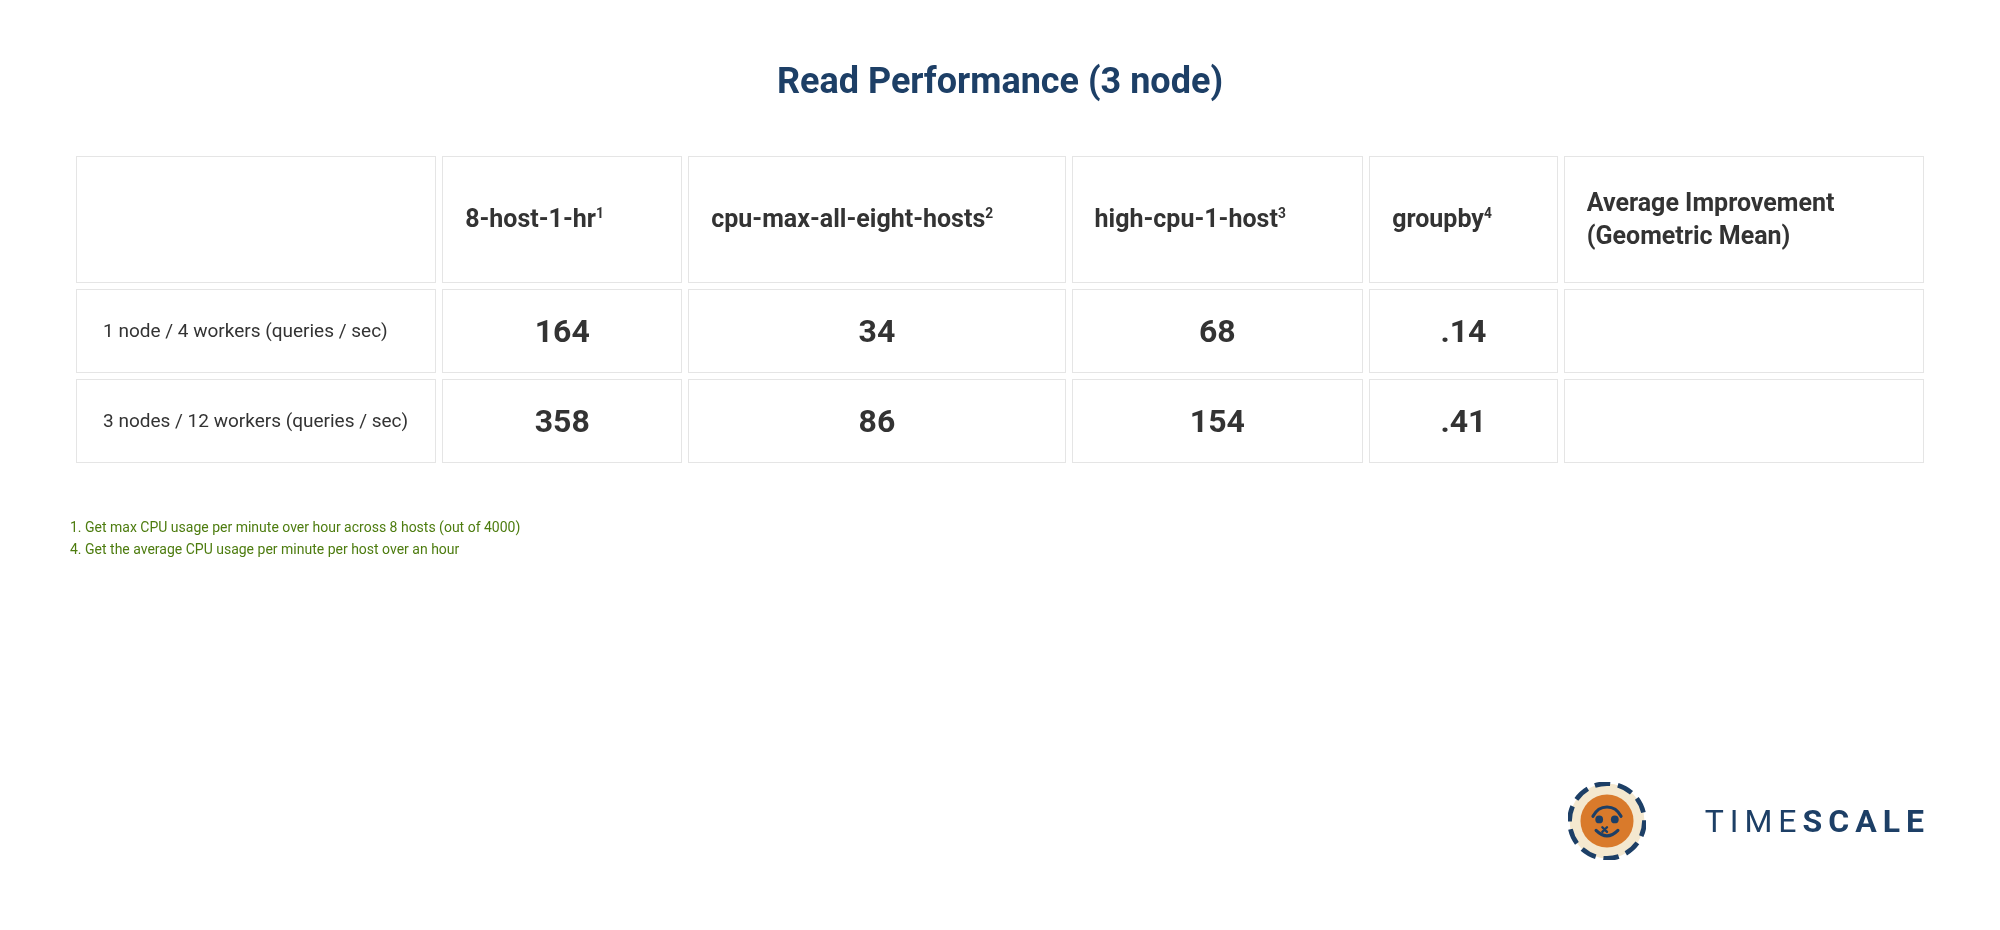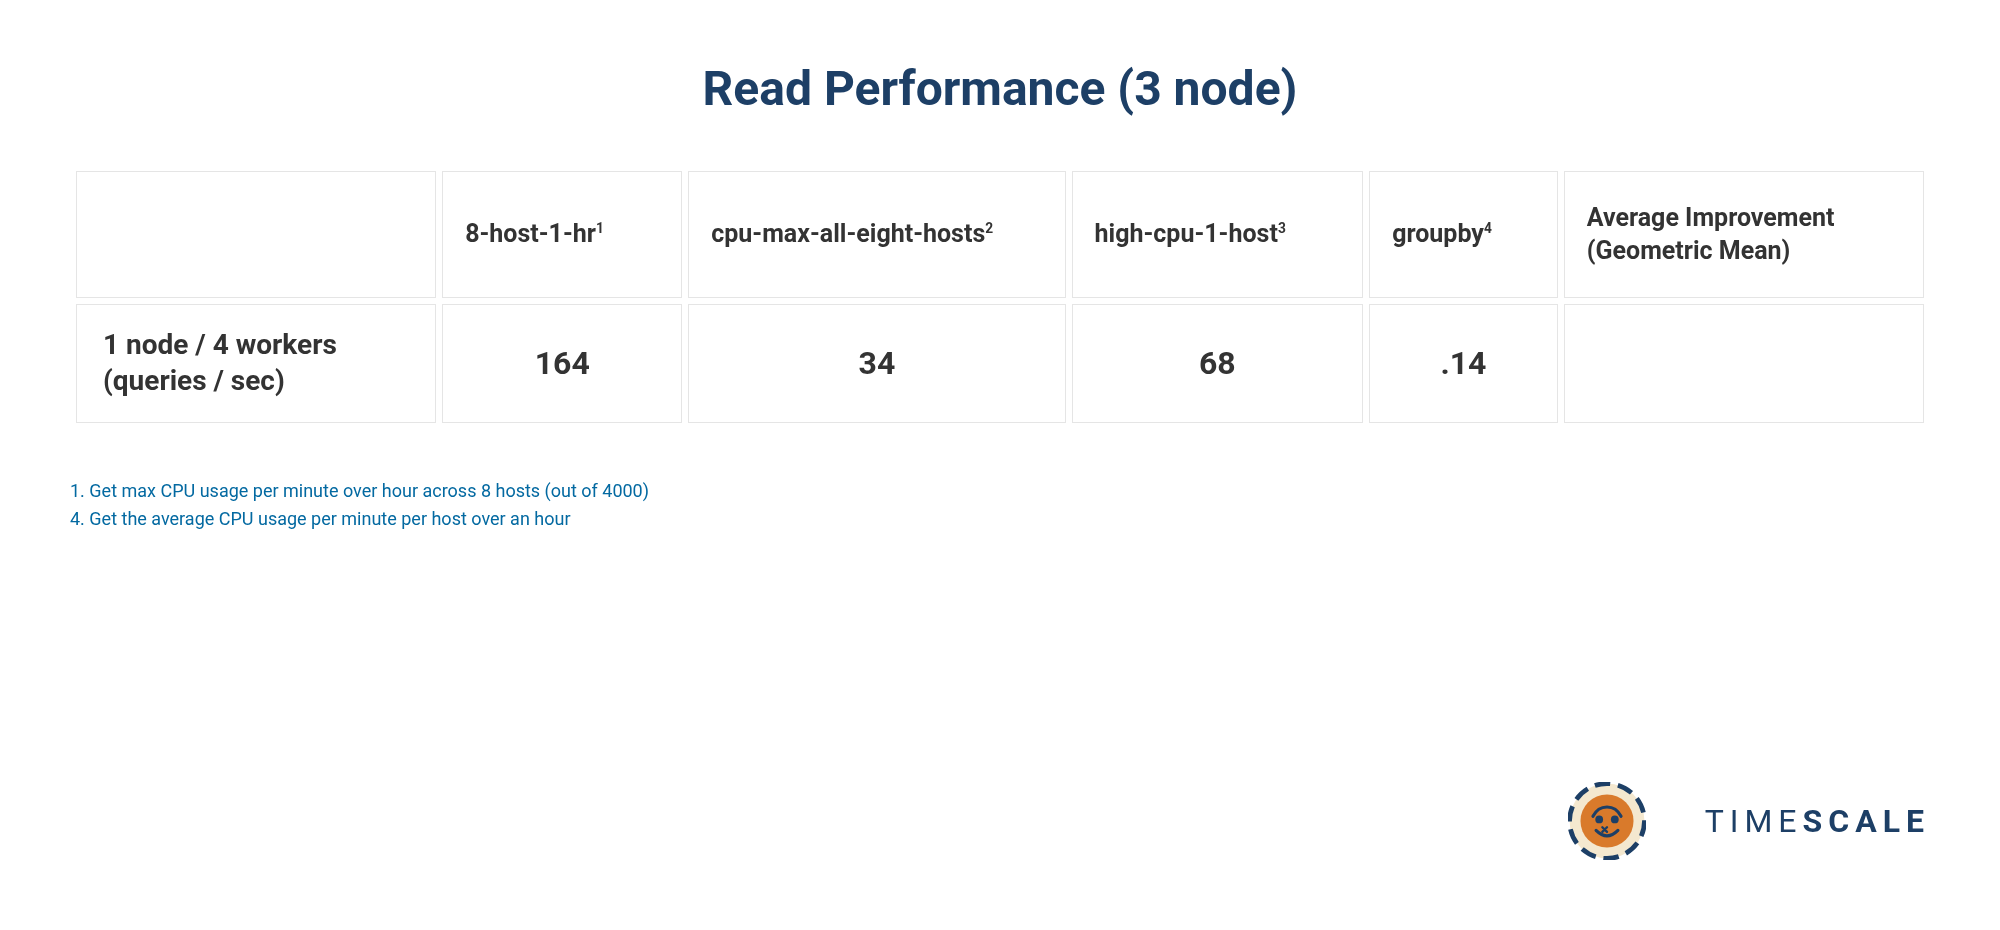--- a/index.html
+++ b/index.html
@@ -8,21 +8,21 @@
     font-family: -apple-system, BlinkMacSystemFont, "Segoe UI", Roboto, "Helvetica Neue", Arial, sans-serif;
     background: #ffffff;
     color: #333;
     position: relative;
   }
   .container {
     padding: 60px 70px 40px 70px;
   }
   .title {
     text-align: center;
-    font-size: 48px;
+    font-size: 36px;
     font-weight: 700;
     color: #1d3f66;
     margin-bottom: 48px;
   }
   .table-wrap {
     width: 100%;
   }
   table {
     width: 100%;
     border-collapse: separate;
@@ -40,44 +40,44 @@
     font-size: 25px;
     color: #333;
     padding: 30px 22px;
     line-height: 1.3;
   }
   thead th:first-child {
     border: 1px solid #e5e5e5;
   }
   tbody td:first-child {
     text-align: left;
-    font-weight: 700;
-    font-size: 28px;
+    font-weight: 400;
+    font-size: 19px;
     color: #333;
     padding: 22px 26px;
     line-height: 1.3;
   }
   tbody td {
     text-align: center;
     font-size: 32px;
     font-weight: 700;
     color: #333;
     padding: 22px 10px;
   }
   tbody tr.bold-row td {
     font-weight: 700;
   }
   tbody tr.bold-row td:first-child {
     font-size: 25px;
   }
   sup { font-size: 0.55em; vertical-align: super; }
   .footnotes {
     margin-top: 48px;
-    font-size: 18px;
-    color: #0369a1;
+    font-size: 14px;
+    color: #4d7c0f;
     line-height: 1.55;
   }
   .brand {
     position: absolute;
     right: 70px;
     bottom: 70px;
     display: flex;
     align-items: center;
     gap: 22px;
   }
@@ -128,20 +128,28 @@
       </thead>
       <tbody>
         <tr>
           <td>1 node / 4 workers (queries / sec)</td>
           <td>164</td>
           <td>34</td>
           <td>68</td>
           <td>.14</td>
           <td></td>
         </tr>
+        <tr>
+          <td>3 nodes / 12 workers (queries / sec)</td>
+          <td>358</td>
+          <td>86</td>
+          <td>154</td>
+          <td>.41</td>
+          <td></td>
+        </tr>
       </tbody>
     </table>
   </div>
 
   <div class="footnotes">
     <div>1. Get max CPU usage per minute over hour across 8 hosts (out of 4000)</div>
     <div>4. Get the average CPU usage per minute per host over an hour</div>
   </div>
 </div>
 

